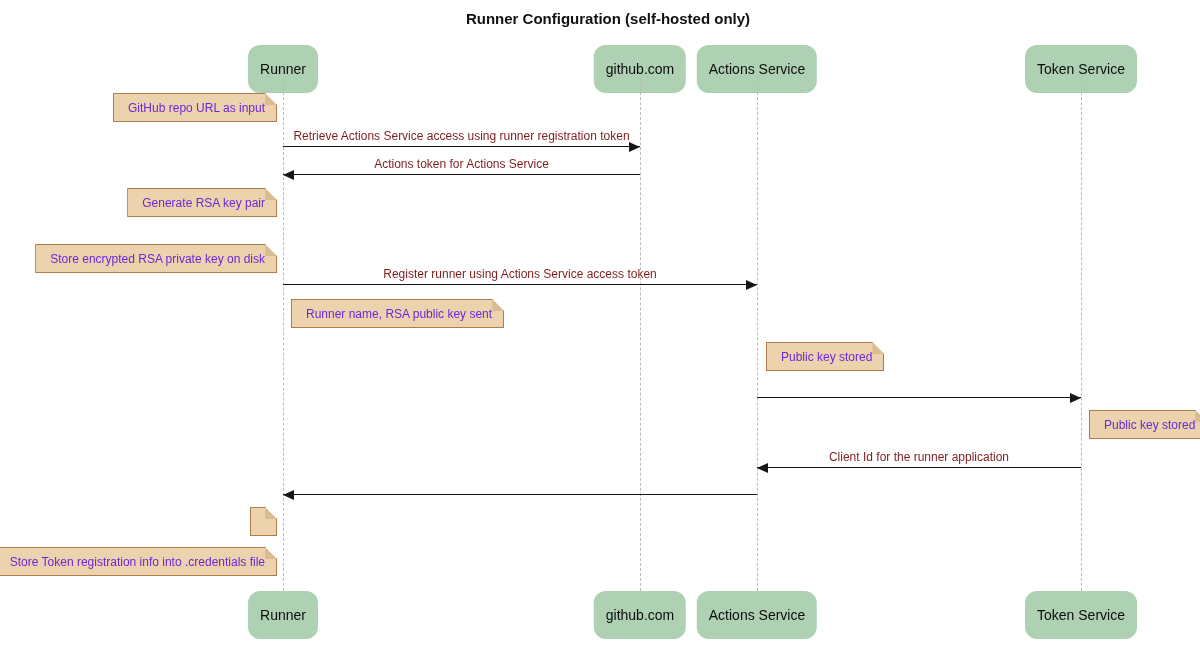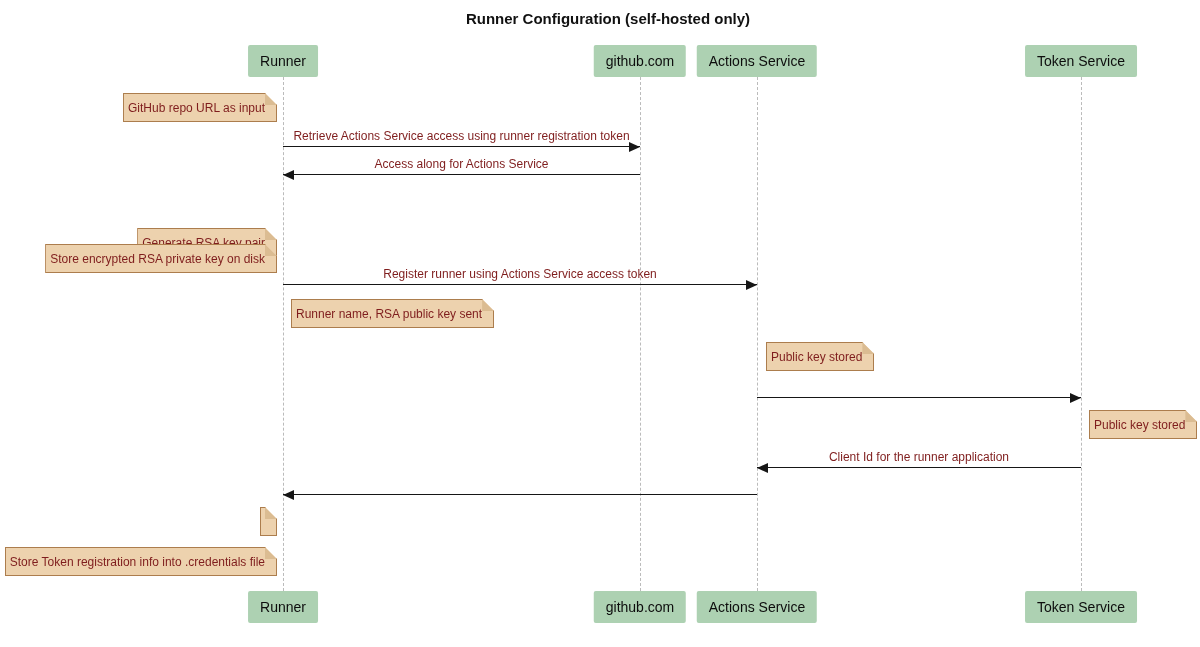--- a/index.html
+++ b/index.html
@@ -21,23 +21,23 @@
     font-size: 15px;
     font-weight: bold;
     color: #111;
     white-space: nowrap;
   }
   .participant {
     position: absolute;
     transform: translateX(-50%);
     height: 32px;
     line-height: 32px;
-    padding: 0 12px;
+    padding: 8px 12px;
     background: var(--participant_fill, #ADD1B2);
-    border-radius: 2px;
+    border-radius: 12px;
     font-size: 14px;
     white-space: nowrap;
     text-align: center;
     color: #0d0d0d;
   }
   .lifeline {
     position: absolute;
     width: 0;
     border-left: 1px dashed var(--lifeline, #BBBBBB);
   }
@@ -66,24 +66,24 @@
   .arrow.dir-l { border-right: 11px solid var(--message, #161616); }
   .note {
     position: absolute;
     box-sizing: border-box;
     height: 29px;
     background: var(--note_fill, #EDD2AE);
     border: 1px solid var(--note_border, #AC7D4D);
     clip-path: polygon(0 0, calc(100% - 12px) 0, 100% 12px, 100% 100%, 0 100%);
     display: flex;
     align-items: center;
-    padding: 0 11px 0 4px;
+    padding: 0 11px 0 14px;
     font-size: 12px;
     white-space: nowrap;
-    color: #7f1d1d;
+    color: #6d28d9;
   }
   .note-fold {
     position: absolute;
     top: -1px;
     right: -1px;
     width: 12px;
     height: 12px;
     background: var(--note_fold, #DBBC92);
     clip-path: polygon(0 0, 0 100%, 100% 100%);
   }
@@ -101,38 +101,38 @@
     <div class="lifeline" style="left: 640px; top: 77px; height: 514px;"></div>
     <div class="participant" style="left: 757px; top: 45px;">Actions Service</div>
     <div class="participant" style="left: 757px; top: 591px;">Actions Service</div>
     <div class="lifeline" style="left: 757px; top: 77px; height: 514px;"></div>
     <div class="participant" style="left: 1081px; top: 45px;">Token Service</div>
     <div class="participant" style="left: 1081px; top: 591px;">Token Service</div>
     <div class="lifeline" style="left: 1081px; top: 77px; height: 514px;"></div>
     <div class="msg-label" style="left: 283px; width: 357px; top: 128px;">Retrieve Actions Service access using runner registration token</div>
     <div class="msg-line" style="left: 283px; width: 357px; top: 146px;"></div>
     <div class="arrow dir-r" style="left: 629px; top: 142px;"></div>
-    <div class="msg-label" style="left: 283px; width: 357px; top: 156px;">Access along for Actions Service</div>
+    <div class="msg-label" style="left: 283px; width: 357px; top: 156px;">Actions token for Actions Service</div>
     <div class="msg-line" style="left: 283px; width: 357px; top: 174px;"></div>
     <div class="arrow dir-l" style="left: 283px; top: 170px;"></div>
     <div class="msg-label" style="left: 283px; width: 474px; top: 266px;">Register runner using Actions Service access token</div>
     <div class="msg-line" style="left: 283px; width: 474px; top: 284px;"></div>
     <div class="arrow dir-r" style="left: 746px; top: 280px;"></div>
     <div class="msg-line" style="left: 757px; width: 324px; top: 397px;"></div>
     <div class="arrow dir-r" style="left: 1070px; top: 393px;"></div>
     <div class="msg-label" style="left: 757px; width: 324px; top: 449px;">Client Id for the runner application</div>
     <div class="msg-line" style="left: 757px; width: 324px; top: 467px;"></div>
     <div class="arrow dir-l" style="left: 757px; top: 463px;"></div>
     <div class="msg-line" style="left: 283px; width: 474px; top: 494px;"></div>
     <div class="arrow dir-l" style="left: 283px; top: 490px;"></div>
     <div class="note" style="top: 93px; right: 923px;">
     <span>GitHub repo URL as input</span>
     <i class="note-fold"></i>
   </div>
-    <div class="note" style="top: 188px; right: 923px; margin-top: 40px;">
+    <div class="note" style="top: 188px; right: 923px;">
     <span>Generate RSA key pair</span>
     <i class="note-fold"></i>
   </div>
     <div class="note" style="top: 244px; right: 923px;">
     <span>Store encrypted RSA private key on disk</span>
     <i class="note-fold"></i>
   </div>
     <div class="note" style="top: 299px; left: 291px; text-align: right;">
     <span>Runner name, RSA public key sent</span>
     <i class="note-fold"></i>

